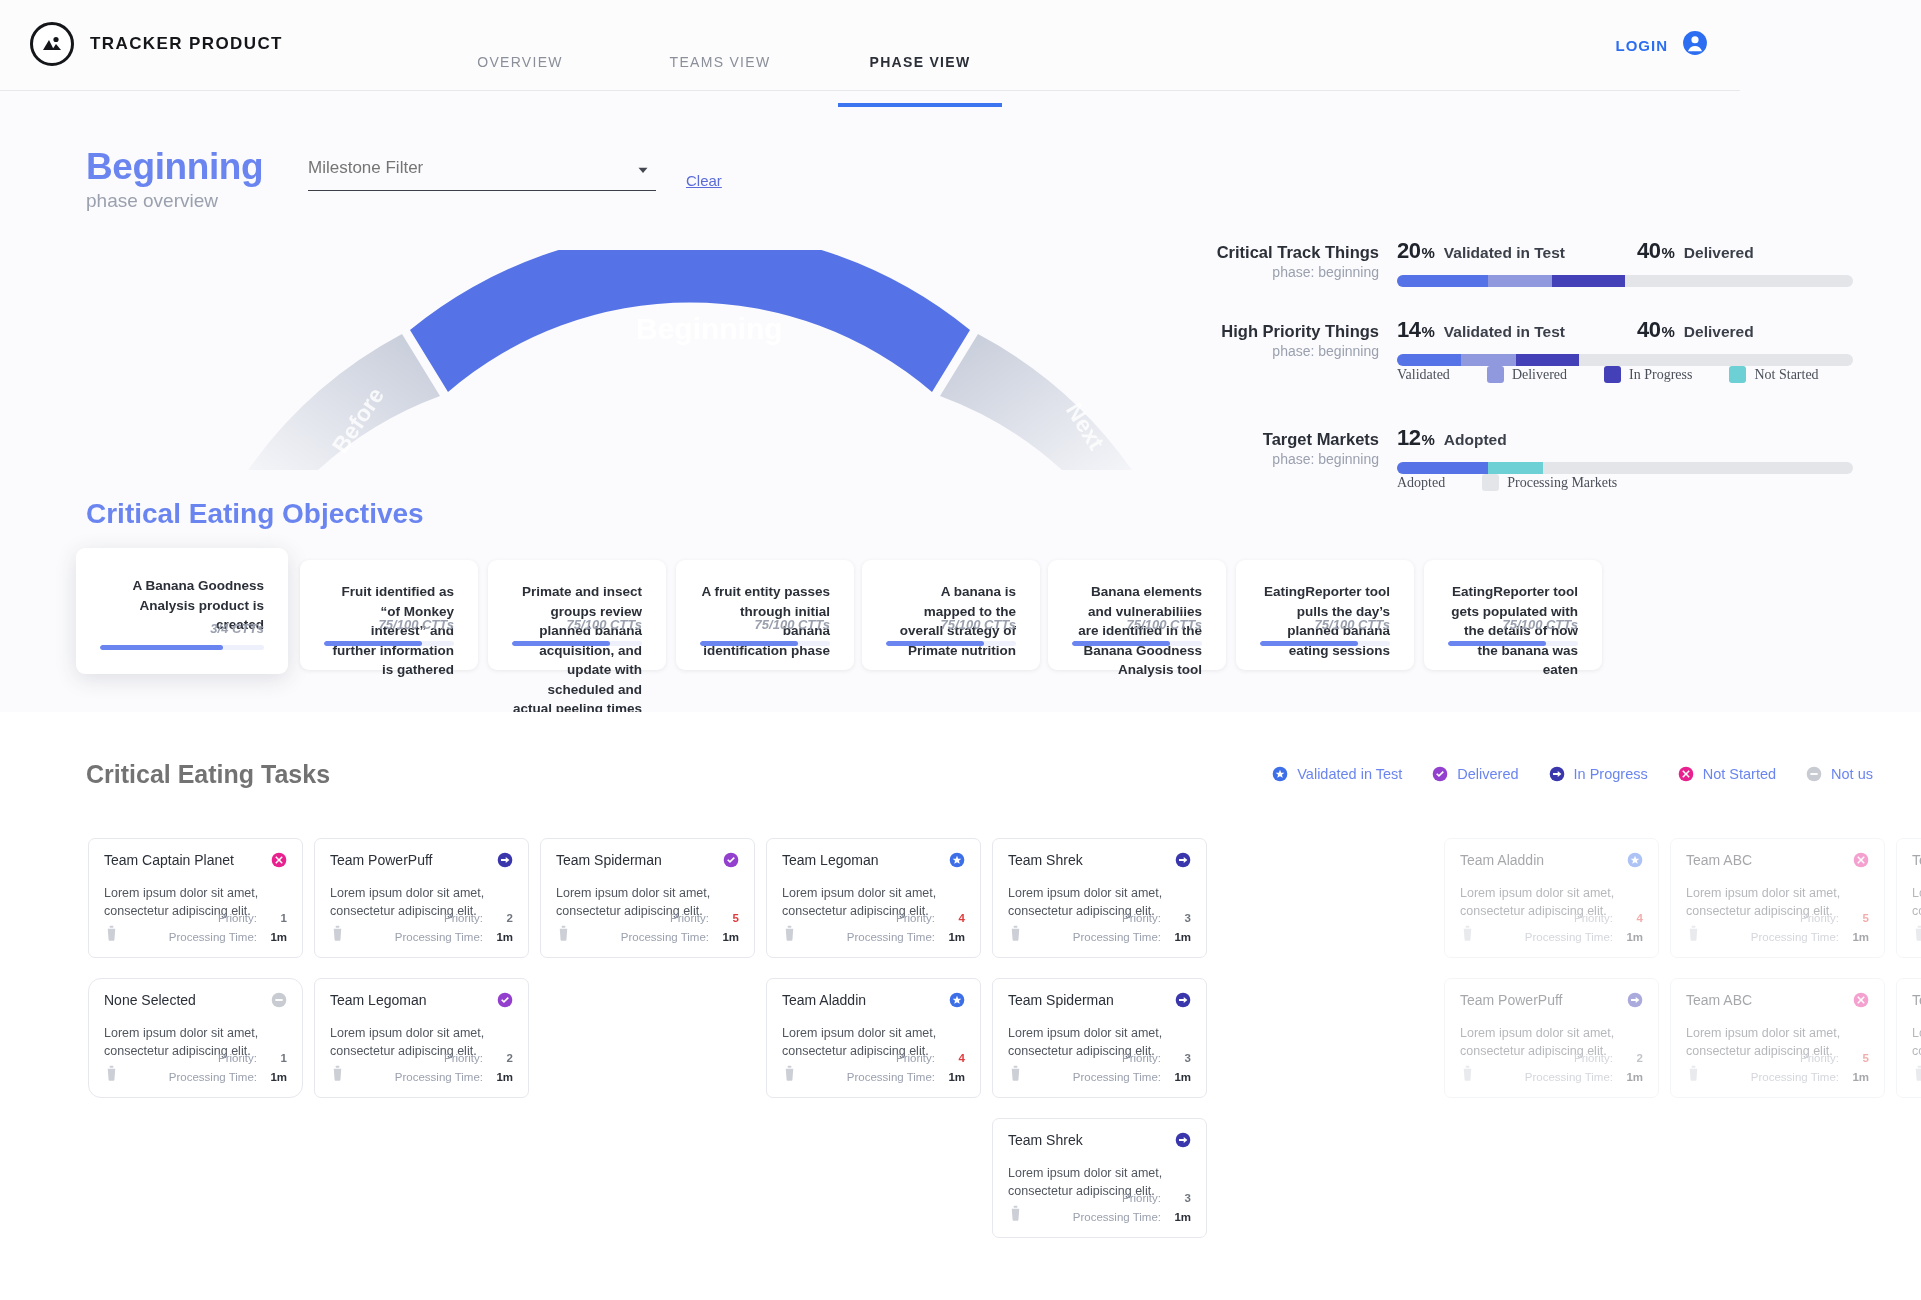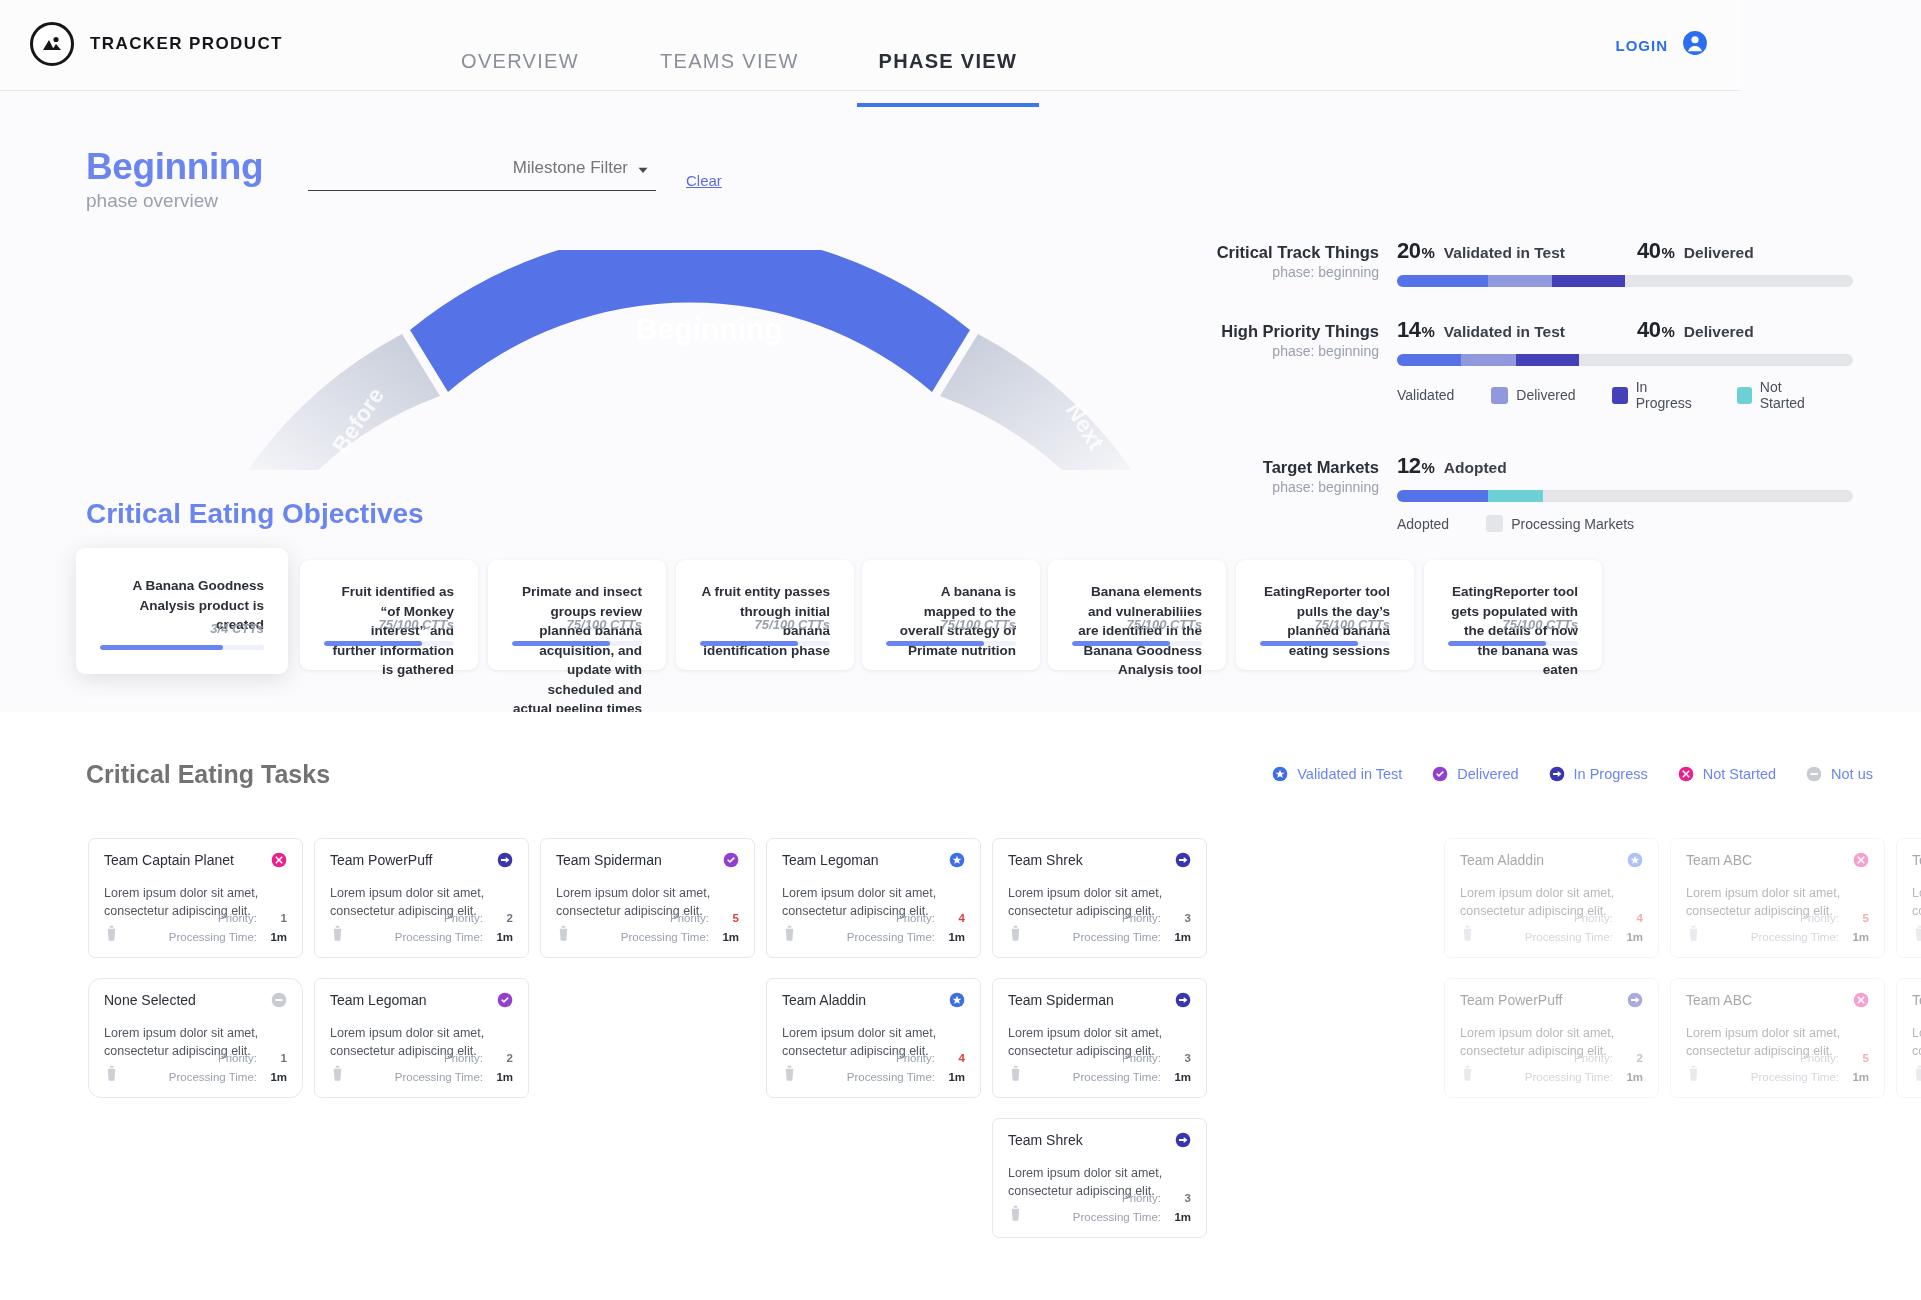--- a/index.html
+++ b/index.html
@@ -20,40 +20,40 @@
   .logo-circle {
     width:44px; height:44px; border-radius:50%; border:3.5px solid #14161a;
     display:flex; align-items:center; justify-content:center; background:#fff;
   }
   .brand-name {
     font-size:17px; font-weight:bold; letter-spacing:1.4px; color:#14161a;
   }
   .nav { position:absolute; left:420px; top:0; height:91px; display:flex; align-items:center; gap:0; }
   .nav-item {
     position:relative; height:91px; display:flex; align-items:center; justify-content:center;
-    font-size:20px; letter-spacing:1.3px; color:#8b8f99; cursor:pointer;
+    font-size:14px; letter-spacing:1.3px; color:#8b8f99; cursor:pointer;
     padding:0 40px; min-width:200px;margin-top:32px;
   }
   .nav-item.active { color:#2b2f38; font-weight:bold; }
   .nav-item.active::after {
     content:""; position:absolute; bottom:0; left:18px; right:18px; height:4px; background:#3d74f0;
   }
   .login-wrap { position:absolute; right:32px; top:30px; display:flex; align-items:center; gap:14px; cursor:pointer; }
   .login-text { font-size:15px; font-weight:bold; letter-spacing:1px; color:#2c6ef2; }
 
   
   .phase-title { position:absolute; left:86px; top:148px; }
   .phase-title h1 { font-size:37px; color:#6b85f0; font-weight:bold; letter-spacing:-0.4px; line-height:1.05; }
   .phase-title .sub { font-size:19px; color:#9aa0ae; margin-top:3px; }
 
   .filter-wrap { position:absolute; left:308px; top:158px; width:348px; }
   .filter-input {
     width:100%; border:none; border-bottom:1.6px solid #3b3f47; background:transparent;
     font-family:"Liberation Sans", sans-serif; font-size:17px; color:#7c828f;
-    padding:0 28px 12px 0; outline:none;text-align:right;
+    padding:0 28px 12px 0; outline:none;
   }
   .filter-caret { position:absolute; right:4px; top:3px; pointer-events:none; }
   .clear-link {
     position:absolute; left:686px; top:172px; font-size:15px; color:#5b6cd8;
     text-decoration:underline; cursor:pointer;
   }
 
   
   .arc { position:absolute; left:240px; top:250px; }
   .arc-label {
@@ -79,21 +79,21 @@
   .fig { display:flex; align-items:baseline; }
   .fig-num { font-size:22px; font-weight:bold; color:#20242c; letter-spacing:-0.5px; }
   .fig-pct { font-size:15px; font-weight:bold; color:#20242c; margin-left:1px; }
   .fig-label { font-size:15.5px; font-weight:bold; color:#3a3f49; margin-left:9px; }
   .fig.second { margin-left:72px; }
   .bar {
     margin-left:214px; margin-top:11px; height:12px; border-radius:6px;
     background:#e4e5e8; overflow:hidden; display:flex;
   }
   .bar span { display:block; height:100%; }
-  .legend { margin-left:214px; margin-top:13px; display:flex; align-items:center; gap:7px; font-size:14px; color:#4a4f59; }
+  .legend { margin-left:214px; margin-top:0; display:flex; align-items:center; gap:7px; font-size:14px; color:#4a4f59;font-family:Liberation Serif, serif; }
   .legend .item { display:flex; align-items:center; gap:8px; margin-right:30px; }
   .legend .swatch { width:17px; height:17px; border-radius:3px; }
 
   
   .objectives-title { position:absolute; left:86px; top:498px; font-size:28px; font-weight:bold; color:#6b85f0; }
   .obj-strip { position:absolute; left:0px; top:548px; width:1921px; height:140px; }
   .obj-card {
     position:absolute; top:12px; background:#ffffff; border-radius:9px;
     box-shadow:0 1px 4px rgba(40,48,70,.09); padding:22px 24px 0 24px;
   }

